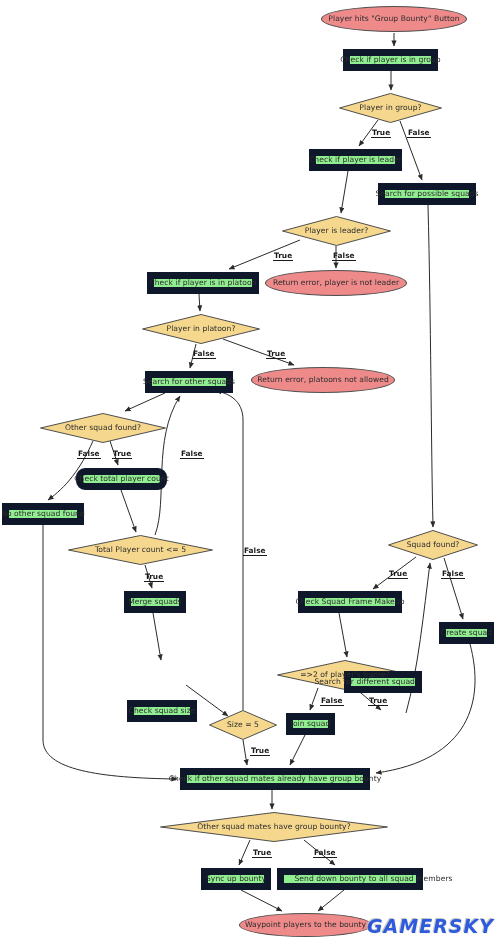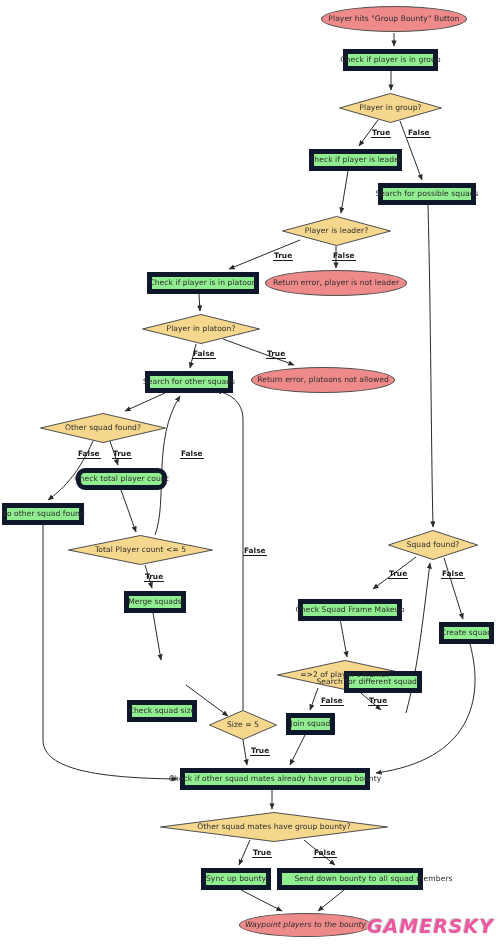--- a/index.html
+++ b/index.html
@@ -33,21 +33,21 @@
     justify-content: center;
     text-align: center;
     color: #2d2d2d;
     font-size: 7.6px;
     line-height: 1.05;
     letter-spacing: 0.05px;
     white-space: nowrap;
   }
   .node.process {
     background: #90ee90;
-    border: 5px solid #0f172a;
+    border: 7px solid #0f172a;
   }
   .node.terminator {
     background: #ee8a8a;
     border: 1px solid #4e4e4e;
     border-radius: 50%;
   }
   .node.decision {
     background: transparent;
     border: none;
   }
@@ -73,21 +73,21 @@
   }
   #watermark {
     position: absolute;
     right: 6px;
     bottom: 8px;
     font-family: "DejaVu Sans", "Liberation Sans", sans-serif;
     font-size: 19px;
     font-weight: bold;
     font-style: italic;
     letter-spacing: 1px;
-    color: #ec4899;
+    color: #1d4ed8;
     text-shadow:
        1px 1px 0 #f2f2f2,
       -1px -1px 0 #bfbfbf;
     opacity: 0.92;
     user-select: none;
     margin-left: 40px;
   }
 </style>
 </head>
 <body>
@@ -237,21 +237,21 @@
       </div>
       <div class="node decision" style="left: 388px; top: 530px; width: 90px; height: 30px;">
         <svg class="dia-shape" viewBox="0 0 90 30" preserveAspectRatio="none">
           <polygon points="45,0.5 89.5,15 45,29.5 0.5,15" fill="#f5d78e" stroke="#4e4e4e" stroke-width="1"></polygon>
         </svg>
         <span class="dia-label">Squad found?</span>
       </div>
       <div class="node process" style="left: 124px; top: 591px; width: 62px; height: 22px;">
         <span>Merge squads</span>
       </div>
-      <div class="node process" style="left: 298px; top: 591px; width: 104px; height: 22px; margin-top: 8px;">
+      <div class="node process" style="left: 298px; top: 591px; width: 104px; height: 22px;">
         <span>Check Squad Frame Makeup</span>
       </div>
       <div class="node process" style="left: 439px; top: 622px; width: 55px; height: 22px;">
         <span>Create squad</span>
       </div>
       <div class="node process" style="left: 127px; top: 663px; width: 70px; height: 22px; margin-top: 37px;">
         <span>Check squad size</span>
       </div>
       <div class="node decision" style="left: 277px; top: 660px; width: 136px; height: 30px;">
         <svg class="dia-shape" viewBox="0 0 136 30" preserveAspectRatio="none">
@@ -279,21 +279,21 @@
           <polygon points="114,0.5 227.5,15 114,29.5 0.5,15" fill="#f5d78e" stroke="#4e4e4e" stroke-width="1"></polygon>
         </svg>
         <span class="dia-label">Other squad mates have group bounty?</span>
       </div>
       <div class="node process" style="left: 201px; top: 868px; width: 70px; height: 22px;">
         <span>Sync up bounty</span>
       </div>
       <div class="node process" style="left: 277px; top: 868px; width: 146px; height: 22px; padding-left: 47px;">
         <span>Send down bounty to all squad members</span>
       </div>
-      <div class="node terminator" style="left: 239px; top: 913px; width: 133px; height: 24px; font-style: italic;">
+      <div class="node terminator" style="left: 239px; top: 913px; width: 133px; height: 24px;">
         <span>Waypoint players to the bounty</span>
       </div>
     </div>
   <div id="edge-labels">
       <div class="edge-label" style="left: 371px; top: 129px;">True</div>
       <div class="edge-label" style="left: 407px; top: 129px;">False</div>
       <div class="edge-label" style="left: 273px; top: 252px;">True</div>
       <div class="edge-label" style="left: 332px; top: 252px;">False</div>
       <div class="edge-label" style="left: 192px; top: 350px;">False</div>
       <div class="edge-label" style="left: 266px; top: 350px;">True</div>

